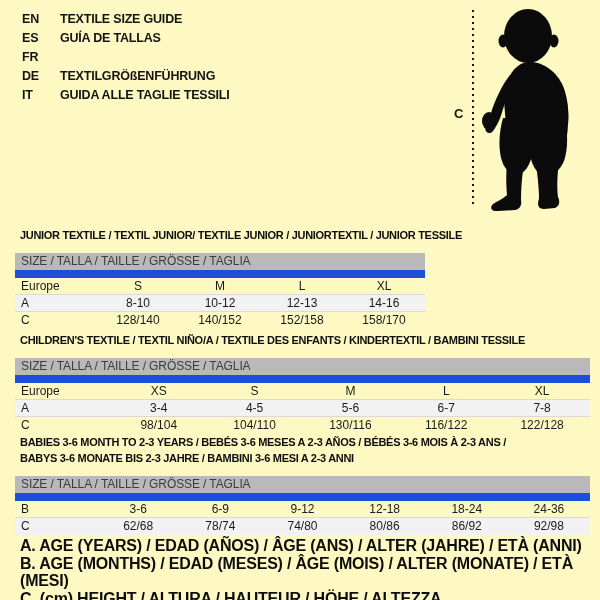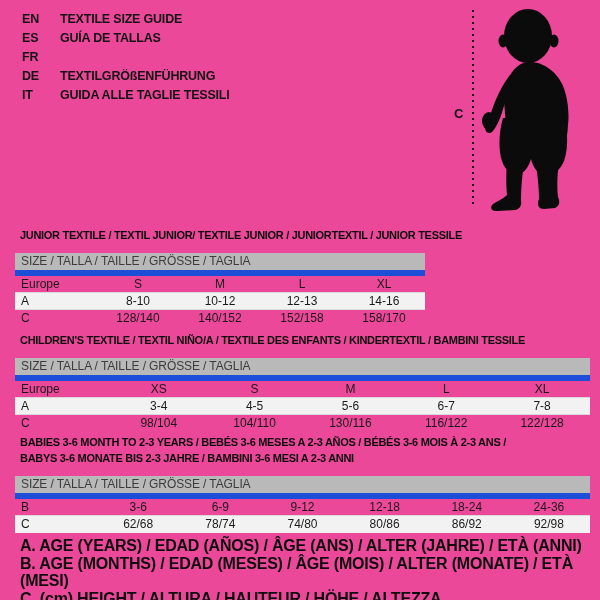--- a/index.html
+++ b/index.html
@@ -1,17 +1,17 @@
 <!DOCTYPE html>
 <html><head>
 <meta charset="utf-8">
 <style>
   html,body { margin:0; padding:0; background:#ffffff; }
   .screen {
-    position:relative; width:600px; height:600px; background:#ec4899;
+    position:relative; width:600px; height:600px; background:#fef9c3;
     overflow:hidden; font-family:"Liberation Sans", sans-serif; color:#141414;
   }
 
   
   .lang-guide { position:absolute; left:22px; top:10px; }
   .lang-row { display:flex; line-height:19px; font-size:12.5px; font-weight:bold; letter-spacing:-0.2px; }
   .lang-code { width:38px; flex:0 0 38px; }
 
   
   .dash-line {
@@ -30,21 +30,21 @@
     margin:12px 0 10px 5px; font-size:11px; font-weight:bold; letter-spacing:-0.3px;
     line-height:16px; white-space:pre; color:#0d0d0d;
   }
 
   table { border-collapse:collapse; table-layout:fixed; font-size:12px; color:#1a1a1a; }
   table.w-junior { width:410px; }
   table.w-full   { width:575px; }
   th.bar {
     background:#b9b9b9; color:#3c3c3c; font-weight:normal; text-align:left;
     padding:1px 6px 2px 6px; height:14px; font-size:12px; letter-spacing:-0.1px;
-    border-bottom:6px solid #1d4ed8;
+    border-bottom:8px solid #1d4ed8;
   }
   tbody tr { height:17px; }
   tbody tr:nth-child(even) { background:#f2f2f2; }
   tbody tr + tr { border-top:1px solid #dadada; }
   tbody th { width:52px; text-align:left; font-weight:normal; padding-left:6px;margin-top:8px; }
   tbody td { text-align:center; padding:0; }
 
   
   .notes { position:absolute; left:20px; top:537px; }
   .note-line { font-size:16px; font-weight:bold; line-height:17.5px; letter-spacing:-0.2px; color:#0d0d0d; }

